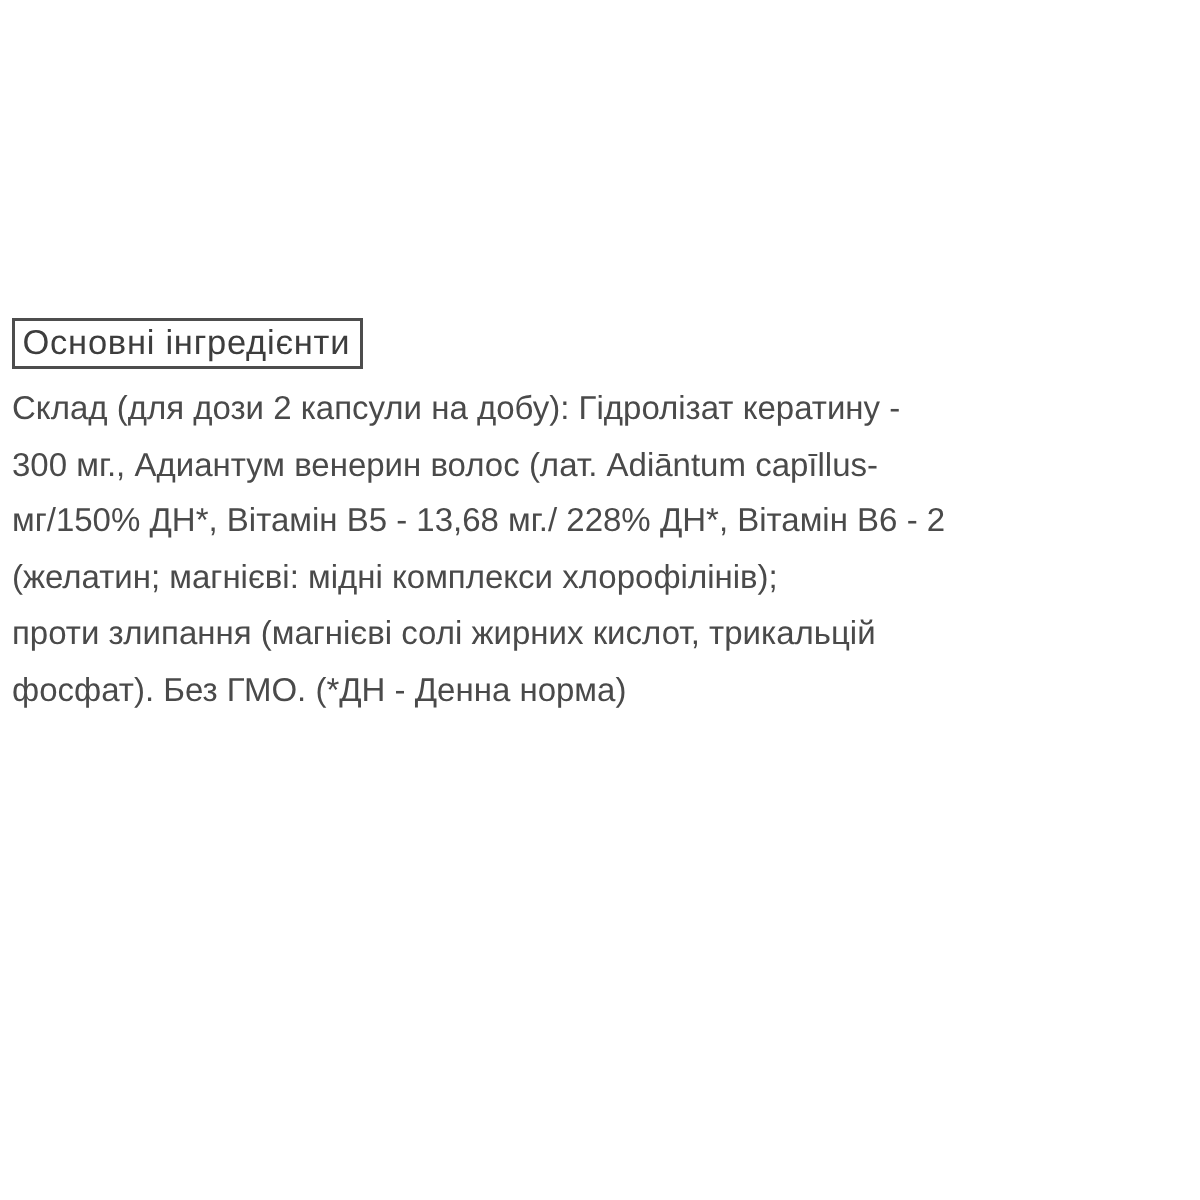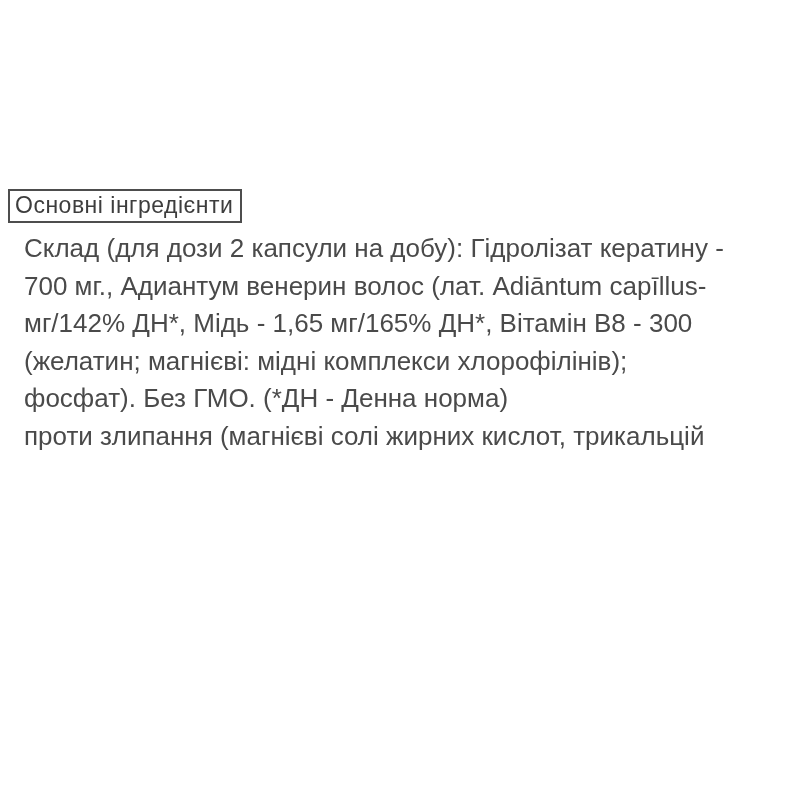--- a/index.html
+++ b/index.html
@@ -10,54 +10,54 @@
   body {
     width: 800px;
     height: 800px;
     position: relative;
     font-family: "Liberation Sans", sans-serif;
     overflow: hidden;
   }
   .ingredients-section {
     position: absolute;
     left: 8px;
-    top: 189px;
+    top: 212px;
     width: 784px;
   }
   .heading-box {
     display: inline-block;
     border: 2px solid #4d4d4d;
     padding: 2px 7px 3px 5px;
     font-size: 23px;
     font-weight: 400;
     color: #3d3d3d;
     letter-spacing: 0.5px;
     line-height: 1.1;
     background: #ffffff;
   }
   .composition {
     margin-top: 7px;
-    margin-left: 16px;
+    margin-left: 0;
     color: #4a4a4a;
-    font-size: 26px;
+    font-size: 22px;
     font-weight: 400;
   }
   .composition .line {
     white-space: nowrap;
     line-height: 37.5px;
     height: 37.5px;
   }
 </style>
 </head>
 <body>
 
 <div class="ingredients-section">
   <div class="heading-box">Основні інгредієнти</div>
 
   <div class="composition">
     <div class="line">Склад (для дози 2 капсули на добу): Гідролізат кератину -</div>
-    <div class="line">700 мг., Адиантум венерин волос (лат. Adiāntum capīllus-</div>
-    <div class="line">мг/142% ДН*, Мідь - 1,65 мг/165% ДН*, Вітамін В8 - 300</div>
+    <div class="line">300 мг., Адиантум венерин волос (лат. Adiāntum capīllus-</div>
+    <div class="line">мг/150% ДН*, Вітамін В5 - 13,68 мг./ 228% ДН*, Вітамін В6 - 2</div>
     <div class="line">(желатин; магнієві: мідні комплекси хлорофілінів);</div>
+    <div class="line">проти злипання (магнієві солі жирних кислот, трикальцій</div>
     <div class="line">фосфат). Без ГМО. (*ДН - Денна норма)</div>
-    <div class="line">проти злипання (магнієві солі жирних кислот, трикальцій</div>
   </div>
 </div>
 
 </body></html>

